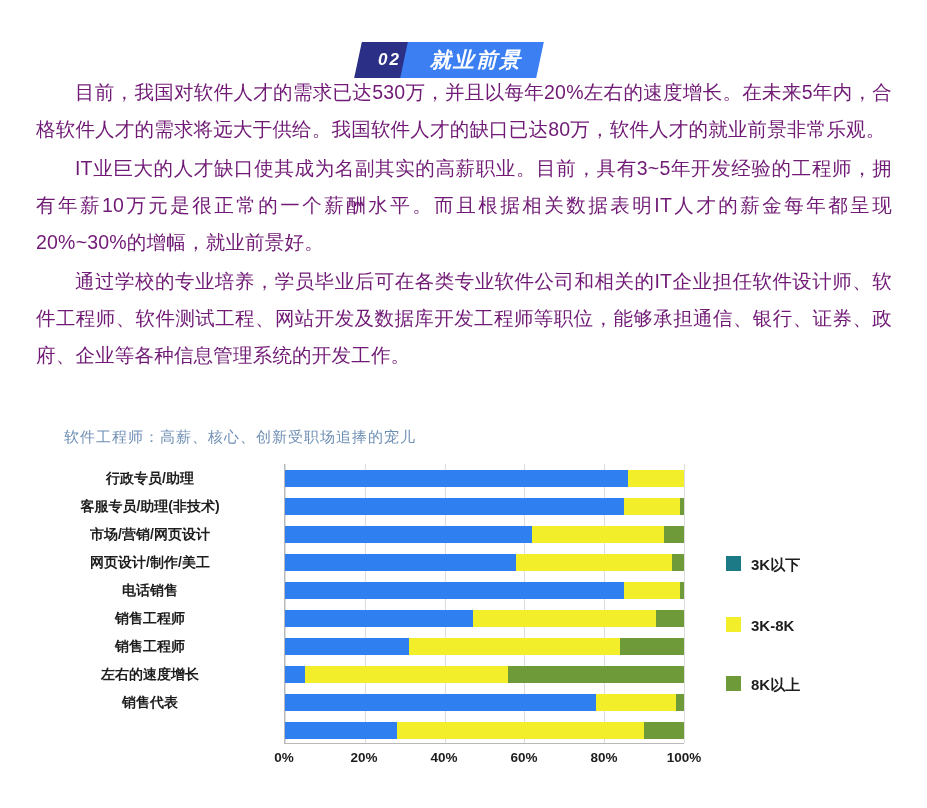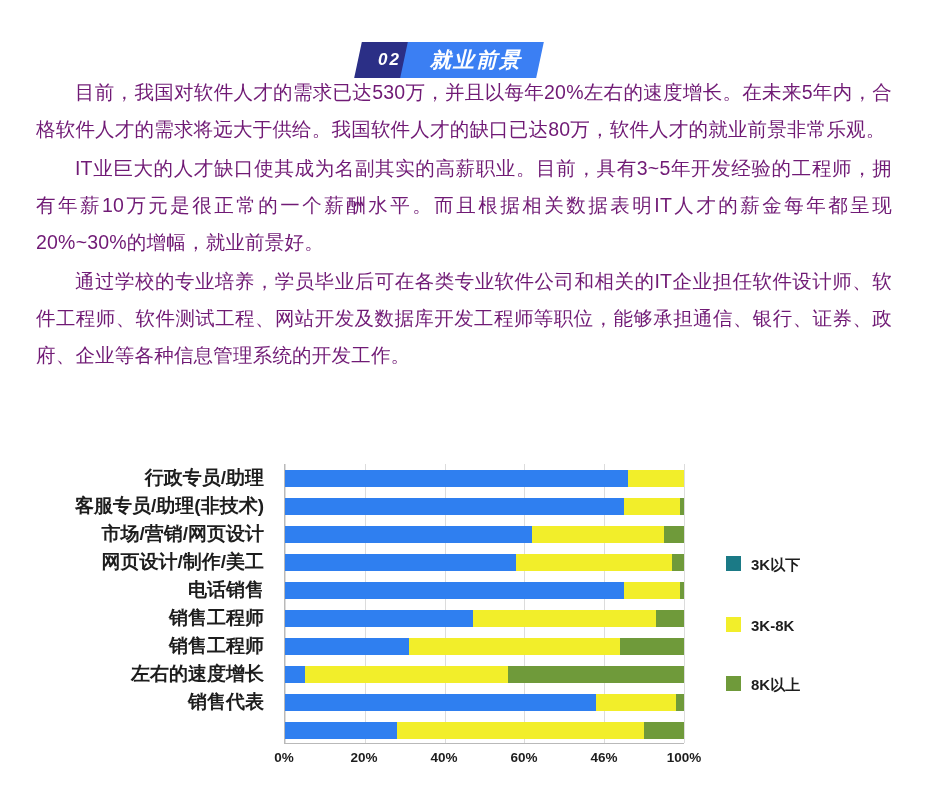--- a/index.html
+++ b/index.html
@@ -105,23 +105,23 @@
   
   .cat-labels {
     position: absolute;
     left: 0;
     top: 0;
     width: 238px;
   }
   .cat-label {
     height: 28px;
     line-height: 28px;
-    text-align: right;
+    text-align: center;
     padding-right: 10px;
-    font-size: 19px;
+    font-size: 14px;
     font-weight: bold;
     color: #1d1d1d;
     white-space: nowrap;
   }
 
   
   .plot {
     position: absolute;
     left: 248px;
     top: 0;
@@ -204,20 +204,21 @@
   </div>
 </div>
 
 <div class="article">
   <p class="para">目前，我国对软件人才的需求已达530万，并且以每年20%左右的速度增长。在未来5年内，合格软件人才的需求将远大于供给。我国软件人才的缺口已达80万，软件人才的就业前景非常乐观。</p>
   <p class="para">IT业巨大的人才缺口使其成为名副其实的高薪职业。目前，具有3~5年开发经验的工程师，拥有年薪10万元是很正常的一个薪酬水平。而且根据相关数据表明IT人才的薪金每年都呈现20%~30%的增幅，就业前景好。</p>
   <p class="para">通过学校的专业培养，学员毕业后可在各类专业软件公司和相关的IT企业担任软件设计师、软件工程师、软件测试工程、网站开发及数据库开发工程师等职位，能够承担通信、银行、证券、政府、企业等各种信息管理系统的开发工作。</p>
 </div>
 
 <div class="chart-block">
+  <div class="chart-title">软件工程师：高薪、核心、创新受职场追捧的宠儿</div>
 
   <div class="plot-wrap">
     <div class="cat-labels" id="cat-labels">
         <div class="cat-label">行政专员/助理</div>
         <div class="cat-label">客服专员/助理(非技术)</div>
         <div class="cat-label">市场/营销/网页设计</div>
         <div class="cat-label">网页设计/制作/美工</div>
         <div class="cat-label">电话销售</div>
         <div class="cat-label">销售工程师</div>
         <div class="cat-label">销售工程师</div>
@@ -279,21 +280,21 @@
           <div class="seg s0" style="width: 28%; background: rgb(47, 127, 240);"></div>
           <div class="seg s1" style="width: 62%; background: rgb(242, 238, 42);"></div>
           <div class="seg s2" style="width: 10%; background: rgb(111, 154, 58);"></div>
         </div>
       </div>
     <div class="xaxis" id="xaxis">
         <div class="xtick" style="left: 0%;">0%</div>
         <div class="xtick" style="left: 20%;">20%</div>
         <div class="xtick" style="left: 40%;">40%</div>
         <div class="xtick" style="left: 60%;">60%</div>
-        <div class="xtick" style="left: 80%;">46%</div>
+        <div class="xtick" style="left: 80%;">80%</div>
         <div class="xtick" style="left: 100%;">100%</div>
       </div>
     <div class="legend" id="legend">
         <div class="legend-item">
           <span class="legend-swatch" style="background: rgb(27, 122, 134);"></span>
           <span class="legend-label">3K以下</span>
         </div>
         <div class="legend-item">
           <span class="legend-swatch" style="background: rgb(242, 238, 42);"></span>
           <span class="legend-label">3K-8K</span>

